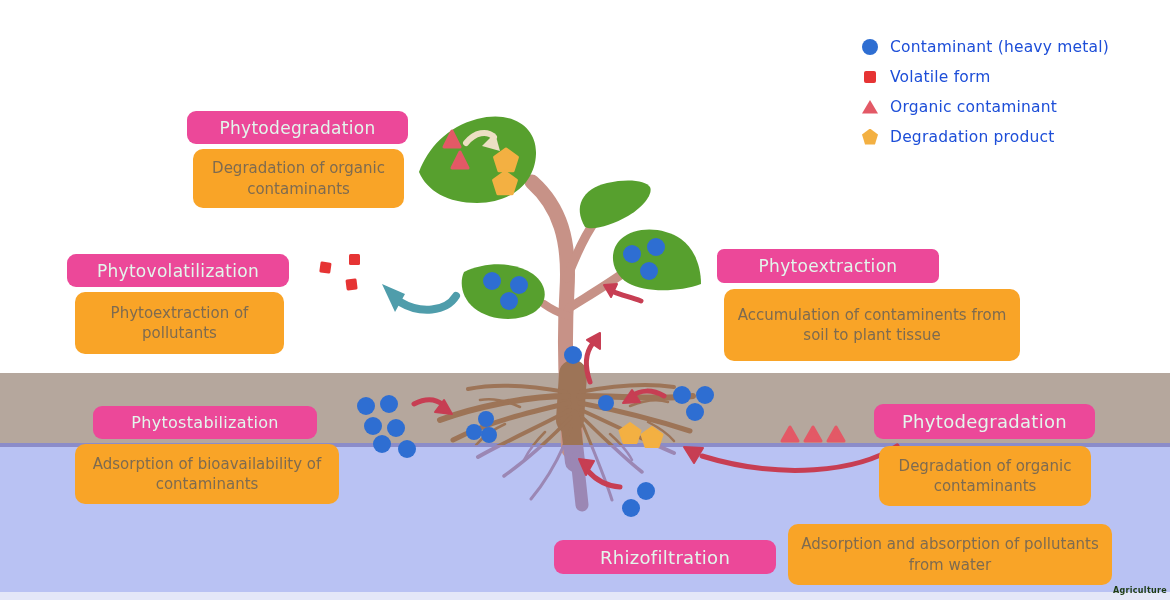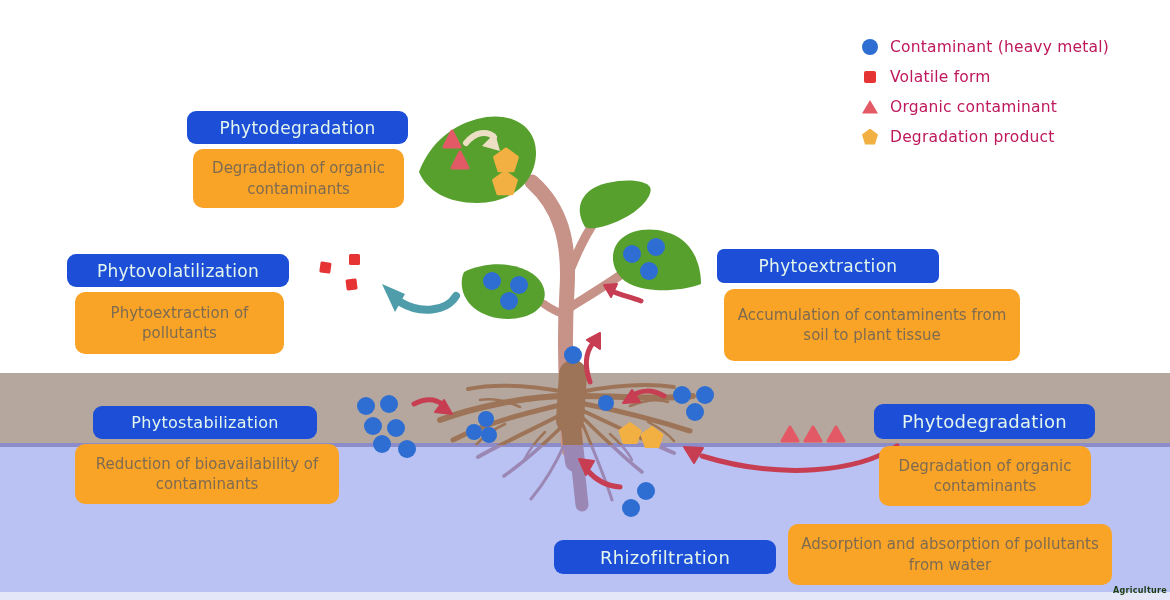--- a/index.html
+++ b/index.html
@@ -9,21 +9,21 @@
 
   
   .soil{position:absolute;left:0;top:373px;width:1170px;height:72px;background:#b5a79d;}
   .divider{position:absolute;left:0;top:443px;width:1170px;height:4px;background:#8b8cc9;}
   .water{position:absolute;left:0;top:447px;width:1170px;height:145px;background:#b9c2f3;}
   .bottom-strip{position:absolute;left:0;top:592px;width:1170px;height:8px;background:#e4e7f8;}
 
   svg.scene{position:absolute;left:0;top:0;width:1170px;height:600px;}
 
   
-  .tbox{position:absolute;background:#1d4ed8;border-radius:9px;color:#e3f6ec;
+  .tbox{position:absolute;background:#ec4899;border-radius:9px;color:#e3f6ec;
         display:flex;align-items:center;justify-content:center;
         font-size:17px;letter-spacing:.3px;}
   .obox{position:absolute;background:#f9a427;border-radius:10px;color:#7e6b50;
         display:flex;align-items:center;justify-content:center;text-align:center;
         font-size:15px;line-height:1.35;padding:2px 8px;box-sizing:border-box;}
 
   #t0{left:187px;top:111px;width:221px;height:33px;}
   #o0{left:193px;top:149px;width:211px;height:59px;}
   #t1{left:67px; top:254px;width:222px;height:33px;}
   #o1{left:75px; top:292px;width:209px;height:62px;}
@@ -32,21 +32,21 @@
   #t3{left:93px; top:406px;width:224px;height:33px;font-size:16px;}
   #o3{left:75px; top:444px;width:264px;height:60px;}
   #t4{left:874px;top:404px;width:221px;height:35px;font-size:18px;}
   #o4{left:879px;top:446px;width:212px;height:60px;}
   #t5{left:554px;top:540px;width:222px;height:34px;font-size:18px;}
   #o5{left:788px;top:524px;width:324px;height:61px;}
 
   
   .legend{position:absolute;left:862px;top:36px;display:flex;flex-direction:column;gap:9px;}
   .legend-row{display:flex;align-items:center;gap:12px;height:21px;}
-  .legend-label{font-size:15.5px;color:#be185d;letter-spacing:.2px;}
+  .legend-label{font-size:15.5px;color:#1d4ed8;letter-spacing:.2px;}
   .licon{display:inline-block;width:16px;height:16px;flex:0 0 16px;}
   .licon.circle{border-radius:50%;background:#2e6ed2;}
   .licon.square{width:12px;height:12px;flex-basis:12px;margin:0 2px;background:#e63434;border-radius:2px;}
   .licon.triangle{background:#e35966;clip-path:polygon(50% 4%,0 100%,100% 100%);height:14px;}
   .licon.pentagon{background:#f3b042;clip-path:polygon(50% 0,100% 38%,81% 100%,19% 100%,0 38%);}
 
   .watermark{position:absolute;left:1113px;top:586px;font-size:8px;font-weight:bold;
              color:#1e3c14;letter-spacing:.3px;}
 </style>
 </head>
@@ -191,21 +191,21 @@
   <div class="tbox" id="t0">Phytodegradation</div>
   <div class="obox" id="o0">Degradation of organic contaminants</div>
 
   <div class="tbox" id="t1">Phytovolatilization</div>
   <div class="obox" id="o1">Phytoextraction of pollutants</div>
 
   <div class="tbox" id="t2">Phytoextraction</div>
   <div class="obox" id="o2">Accumulation of contaminents from soil to plant tissue</div>
 
   <div class="tbox" id="t3">Phytostabilization</div>
-  <div class="obox" id="o3">Reduction of bioavailability of contaminants</div>
+  <div class="obox" id="o3">Adsorption of bioavailability of contaminants</div>
 
   <div class="tbox" id="t4">Phytodegradation</div>
   <div class="obox" id="o4">Degradation of organic contaminants</div>
 
   <div class="tbox" id="t5">Rhizofiltration</div>
   <div class="obox" id="o5">Adsorption and absorption of pollutants from water</div>
 
   <div class="legend">
     <div class="legend-row">
       <span class="licon circle"></span>

